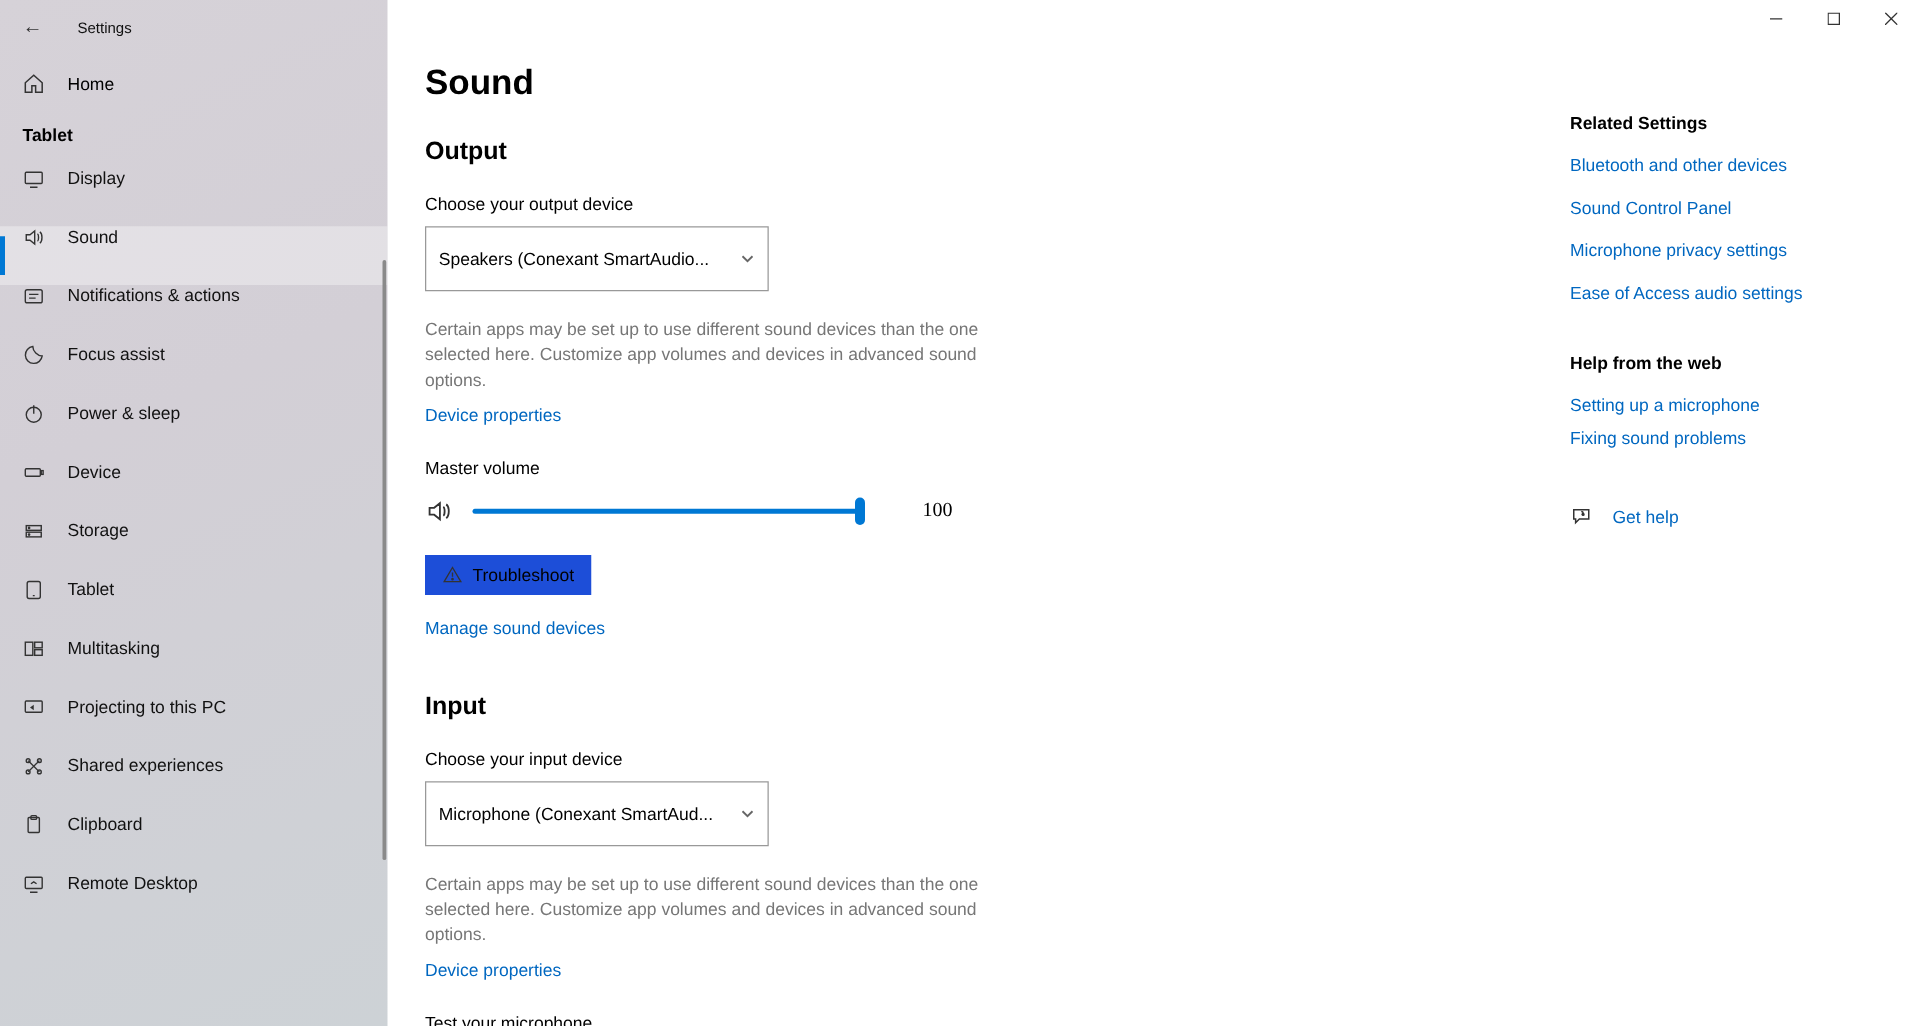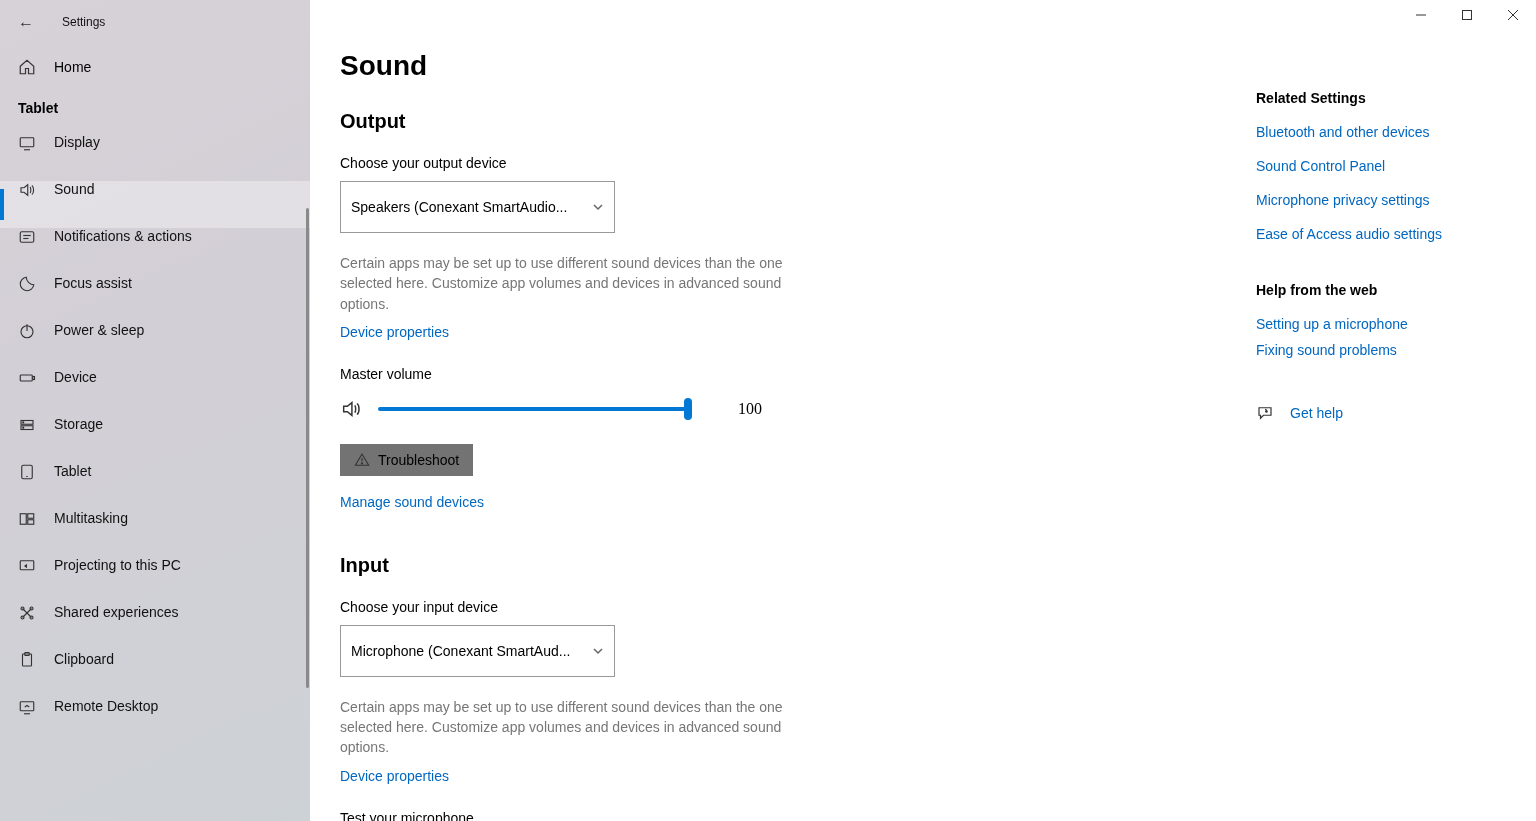--- a/index.html
+++ b/index.html
@@ -110,21 +110,21 @@
   .vol-icon { width:22px; height:22px; color:#333; }
   .slider {
     position:relative; width:310px; height:4px; background:#0078d4; border-radius:2px;
   }
   .slider .thumb {
     position:absolute; right:-4px; top:-9px; width:8px; height:22px; background:#0078d4; border-radius:4px;
   }
   .slider-val { font-size:16px; margin-left:34px;font-family:Liberation Serif, serif; }
   .btn {
     display:inline-flex; align-items:center; gap:8px;
-    background:#737373; border:none; padding: 8px 14px;
+    background:#1d4ed8; border:none; padding: 8px 14px;
     font-size:14px; cursor:pointer;
     margin-bottom: 18px;
   }
   .btn svg { width:16px; height:16px; }
 
   .section-gap { margin-top: 44px; }
 
   .mic-test-row { display:flex; align-items:center; gap:14px; margin-top:10px; }
   .mic-icon { width:16px; height:22px; color:#555; }
   .mic-bar { width:430px; height:4px; background:#ccc; }

